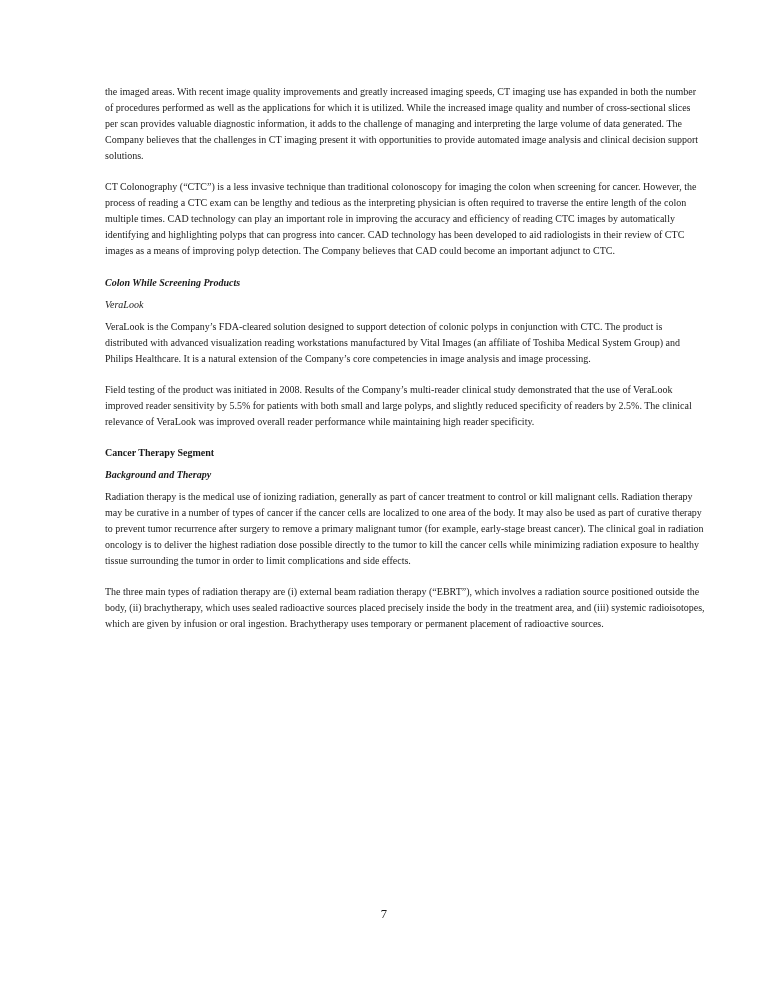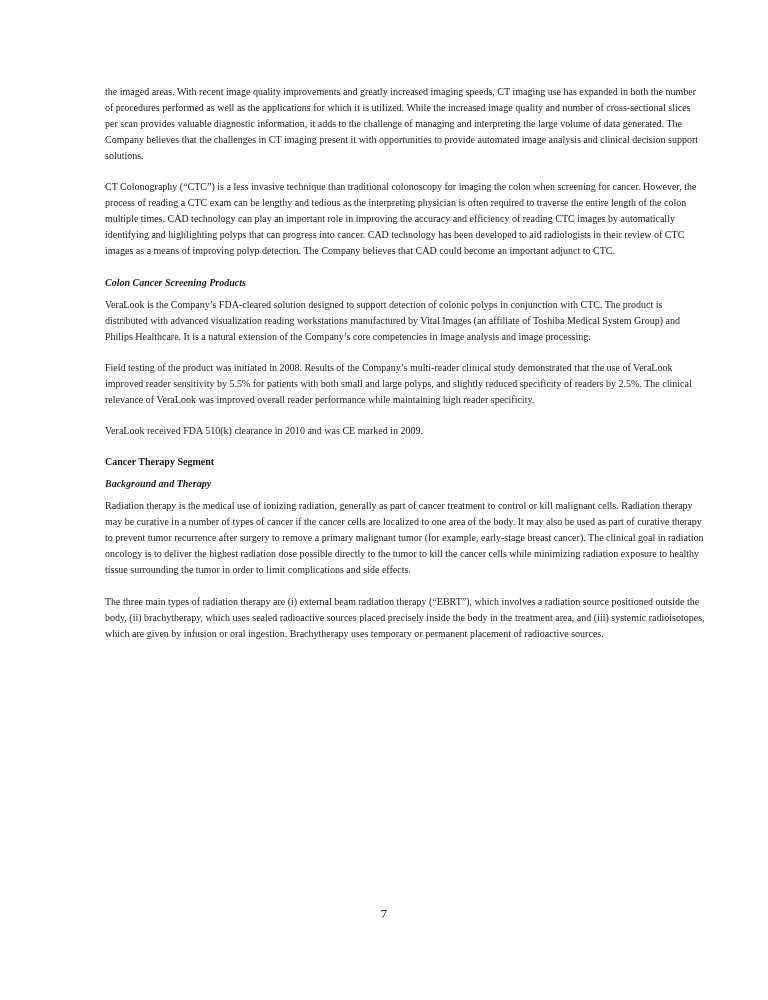--- a/index.html
+++ b/index.html
@@ -15,25 +15,25 @@
   .pagenum { position: absolute; top: 907px; left: 0; width: 768px; text-align: center; font-size: 12.6px; }
   .tail { margin-bottom: 0; }
 </style>
 </head>
 <body>
 
 <div class="page">
   <p class="para">the imaged areas. With recent image quality improvements and greatly increased imaging speeds, CT imaging use has expanded in both the number of procedures performed as well as the applications for which it is utilized. While the increased image quality and number of cross-sectional slices per scan provides valuable diagnostic information, it adds to the challenge of managing and interpreting the large volume of data generated. The Company believes that the challenges in CT imaging present it with opportunities to provide automated image analysis and clinical decision support solutions.</p>
   <p class="para">CT Colonography (“CTC”) is a less invasive technique than traditional colonoscopy for imaging the colon when screening for cancer. However, the process of reading a CTC exam can be lengthy and tedious as the interpreting physician is often required to traverse the entire length of the colon multiple times. CAD technology can play an important role in improving the accuracy and efficiency of reading CTC images by automatically identifying and highlighting polyps that can progress into cancer. CAD technology has been developed to aid radiologists in their review of CTC images as a means of improving polyp detection. The Company believes that CAD could become an important adjunct to CTC.</p>
 
-  <p class="h-bi">Colon Cancer Screening Products</p>
+  <p class="h-bi">Colon While Screening Products</p>
+  <p class="h-i">VeraLook</p>
 
   <p class="para">VeraLook is the Company’s FDA-cleared solution designed to support detection of colonic polyps in conjunction with CTC. The product is distributed with advanced visualization reading workstations manufactured by Vital Images (an affiliate of Toshiba Medical System Group) and Philips Healthcare. It is a natural extension of the Company’s core competencies in image analysis and image processing.</p>
   <p class="para">Field testing of the product was initiated in 2008. Results of the Company’s multi-reader clinical study demonstrated that the use of VeraLook improved reader sensitivity by 5.5% for patients with both small and large polyps, and slightly reduced specificity of readers by 2.5%. The clinical relevance of VeraLook was improved overall reader performance while maintaining high reader specificity.</p>
-  <p class="para">VeraLook received FDA 510(k) clearance in 2010 and was CE marked in 2009.</p>
 
   <p class="h-b">Cancer Therapy Segment</p>
   <p class="h-bi2">Background and Therapy</p>
 
   <p class="para">Radiation therapy is the medical use of ionizing radiation, generally as part of cancer treatment to control or kill malignant cells. Radiation therapy may be curative in a number of types of cancer if the cancer cells are localized to one area of the body. It may also be used as part of curative therapy to prevent tumor recurrence after surgery to remove a primary malignant tumor (for example, early-stage breast cancer). The clinical goal in radiation oncology is to deliver the highest radiation dose possible directly to the tumor to kill the cancer cells while minimizing radiation exposure to healthy tissue surrounding the tumor in order to limit complications and side effects.</p>
   <p class="para">The three main types of radiation therapy are (i) external beam radiation therapy (“EBRT”), which involves a radiation source positioned outside the body, (ii) brachytherapy, which uses sealed radioactive sources placed precisely inside the body in the treatment area, and (iii) systemic radioisotopes, which are given by infusion or oral ingestion. Brachytherapy uses temporary or permanent placement of radioactive sources.</p>
 </div>
 
 <div class="pagenum">7</div>
 

